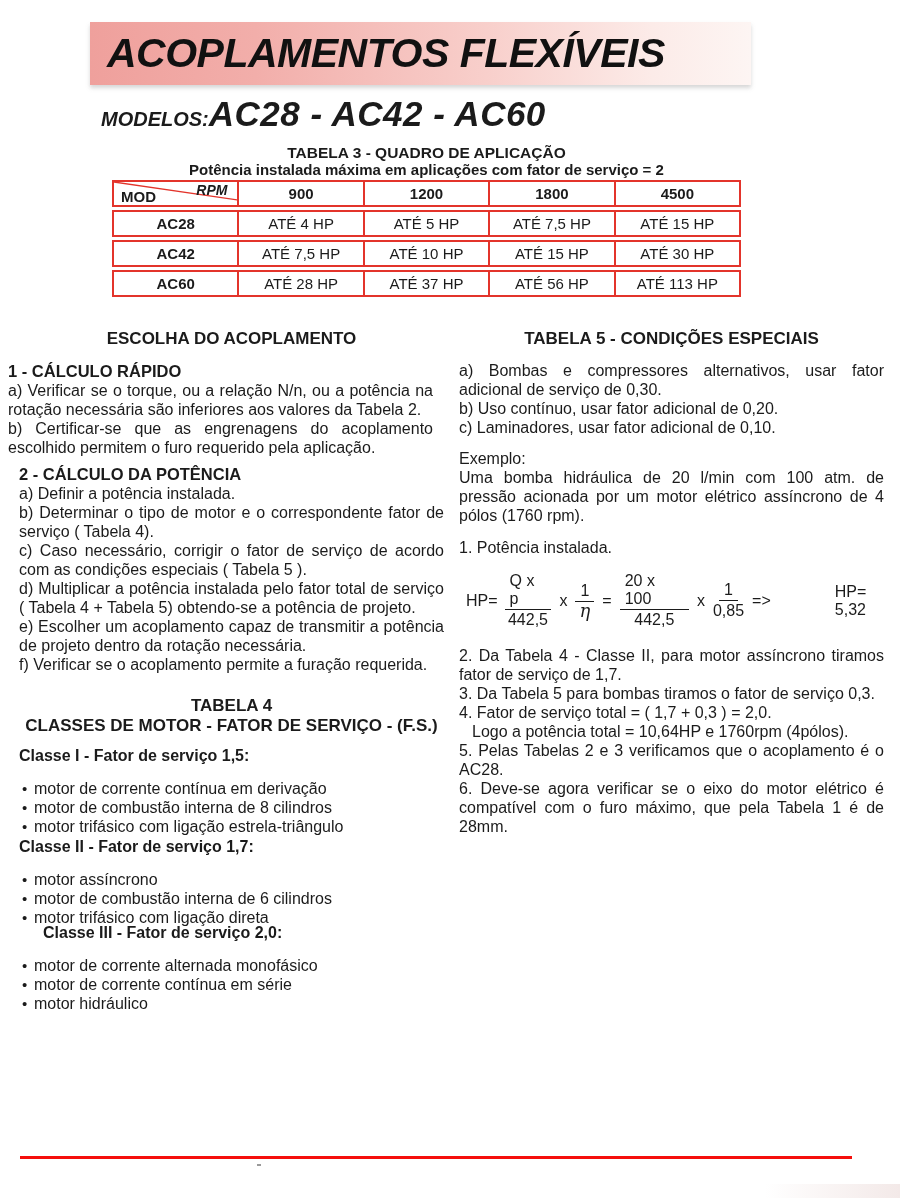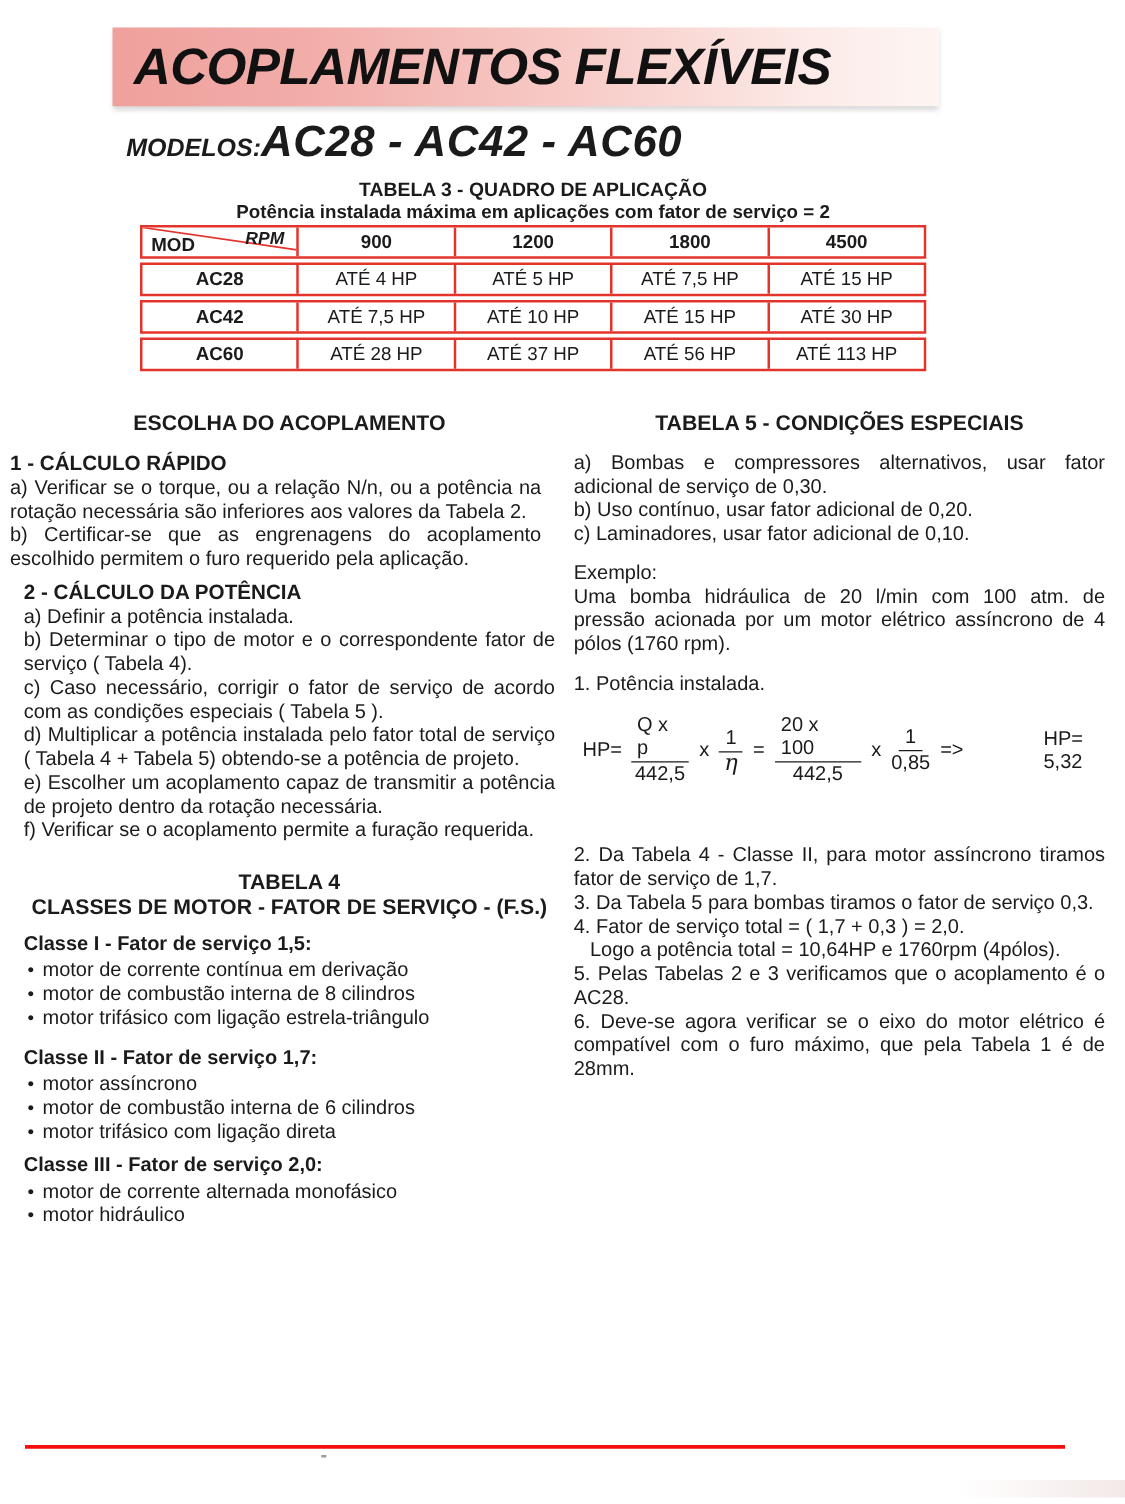--- a/index.html
+++ b/index.html
@@ -43,21 +43,21 @@
   .t3-cell.bold { font-weight:bold; }
   .corner svg { position:absolute; left:0; top:0; width:100%; height:100%; }
   .corner .rpm { position:absolute; top:0px; right:10px; font-weight:bold; font-size:14px;font-style:italic; }
   .corner .mod { position:absolute; bottom:0px; left:7px; font-weight:bold; font-size:15px; }
 
   
   .col-heading { font-weight:bold; font-size:17px; text-align:center; }
   .sec-title   { font-weight:bold; font-size:16.5px; }
   .para { font-size:16px; line-height:19px; text-align:justify; }
   .line { font-size:16px; line-height:19px; }
-  .bullets { margin-top:2px; }
+  .bullets { margin-top:14px; }
   .bullet { font-size:16px; line-height:19px; padding-left:15px; position:relative; }
   .bullet::before { content:"•"; position:absolute; left:3px; top:0; font-size:15px; }
   .indent { padding-left:13px; }
 
   
   .formula { display:flex; align-items:center; gap:7px; font-size:16px; }
   .frac { display:inline-flex; flex-direction:column; align-items:center; line-height:18px; }
   .frac .num { padding:0 5px 1px 5px; border-bottom:1.5px solid #1b1b1b; }
   .frac .den { padding-top:1px; }
   .eta { font-style:italic; font-family:"DejaVu Serif", serif; font-size:18px; line-height:16px; }
@@ -156,23 +156,24 @@
 <div class="abs" style="left:19px; top:838px; width:425px;">
   <div class="sec-title" style="font-size:16px;">Classe II - Fator de serviço 1,7:</div>
   <div class="bullets">
     <div class="bullet">motor assíncrono</div>
     <div class="bullet">motor de combustão interna de 6 cilindros</div>
     <div class="bullet">motor trifásico com ligação direta</div>
   </div>
 </div>
 
 <div class="abs" style="left:19px; top:924px; width:425px;">
-  <div class="sec-title" style="font-size:16px;">Classe III - Fator de serviço 2,0:</div>
+  <div class="sec-title" style="font-size:16px;margin-left:24px;">Classe III - Fator de serviço 2,0:</div>
   <div class="bullets">
     <div class="bullet">motor de corrente alternada monofásico</div>
+    <div class="bullet">motor de corrente contínua em série</div>
     <div class="bullet">motor hidráulico</div>
   </div>
 </div>
 
 <div class="abs col-heading" style="left:459px; top:329px; width:425px;">TABELA 5 - CONDIÇÕES ESPECIAIS</div>
 
 <div class="abs" style="left:459px; top:361px; width:425px;">
   <div class="para">a) Bombas e compressores alternativos, usar fator adicional de serviço de 0,30.</div>
   <div class="para">b) Uso contínuo, usar fator adicional de 0,20.</div>
   <div class="para">c) Laminadores, usar fator adicional de 0,10.</div>
@@ -203,21 +204,21 @@
   </span>
   <span class="op">x</span>
   <span class="frac">
     <span class="num">1</span>
     <span class="den">0,85</span>
   </span>
   <span class="op">=&gt;</span>
   <span class="result">HP= 5,32</span>
 </div>
 
-<div class="abs" style="left:459px; top:646px; width:425px;margin-top:29px;">
+<div class="abs" style="left:459px; top:646px; width:425px;">
   <div class="para">2. Da Tabela 4 - Classe II, para motor assíncrono tiramos fator de serviço de 1,7.</div>
   <div class="para">3. Da Tabela 5 para bombas tiramos o fator de serviço 0,3.</div>
   <div class="para">4. Fator de serviço total = ( 1,7 + 0,3 ) = 2,0.</div>
   <div class="line indent">Logo a potência total = 10,64HP e 1760rpm (4pólos).</div>
   <div class="para">5. Pelas Tabelas 2 e 3 verificamos que o acoplamento é o AC28.</div>
   <div class="para">6. Deve-se agora verificar se o eixo do motor elétrico é compatível com o furo máximo, que pela Tabela 1 é de 28mm.</div>
 </div>
 
 <div class="abs footer-line"></div>
 <div class="abs speck"></div>

